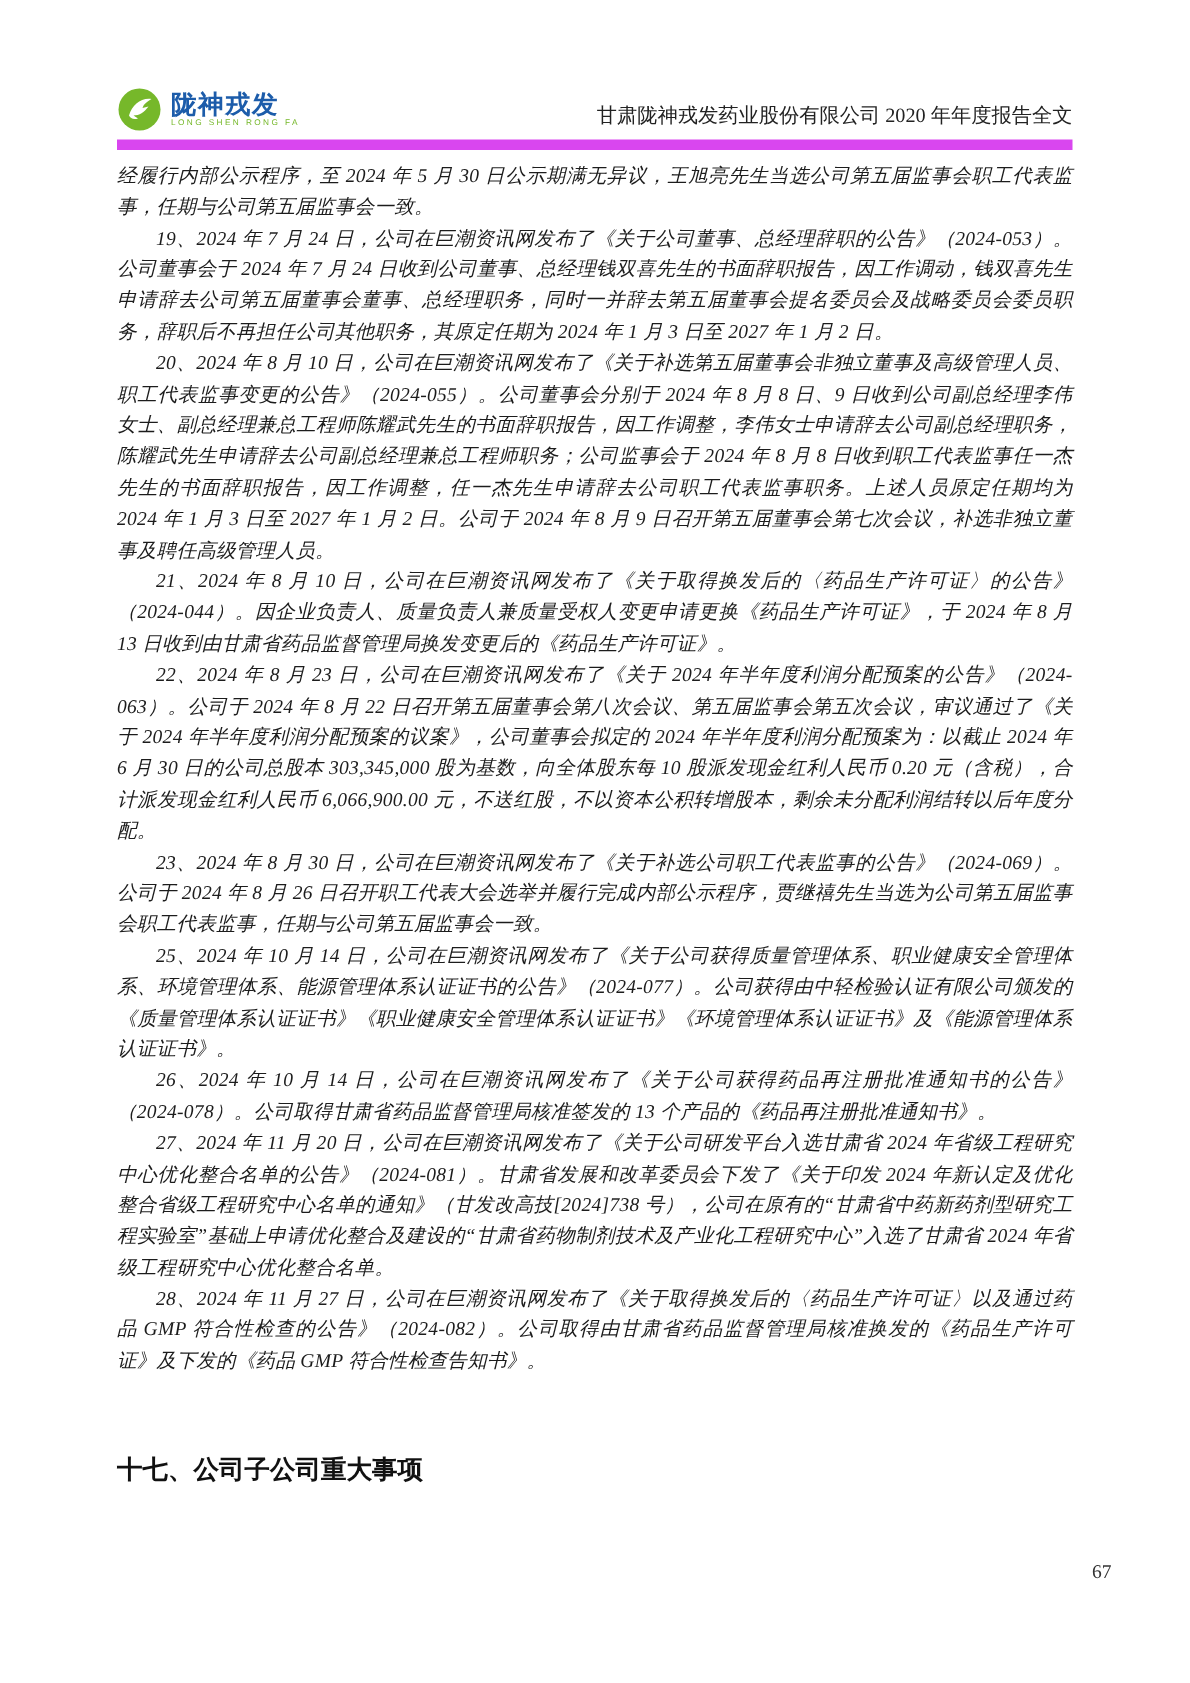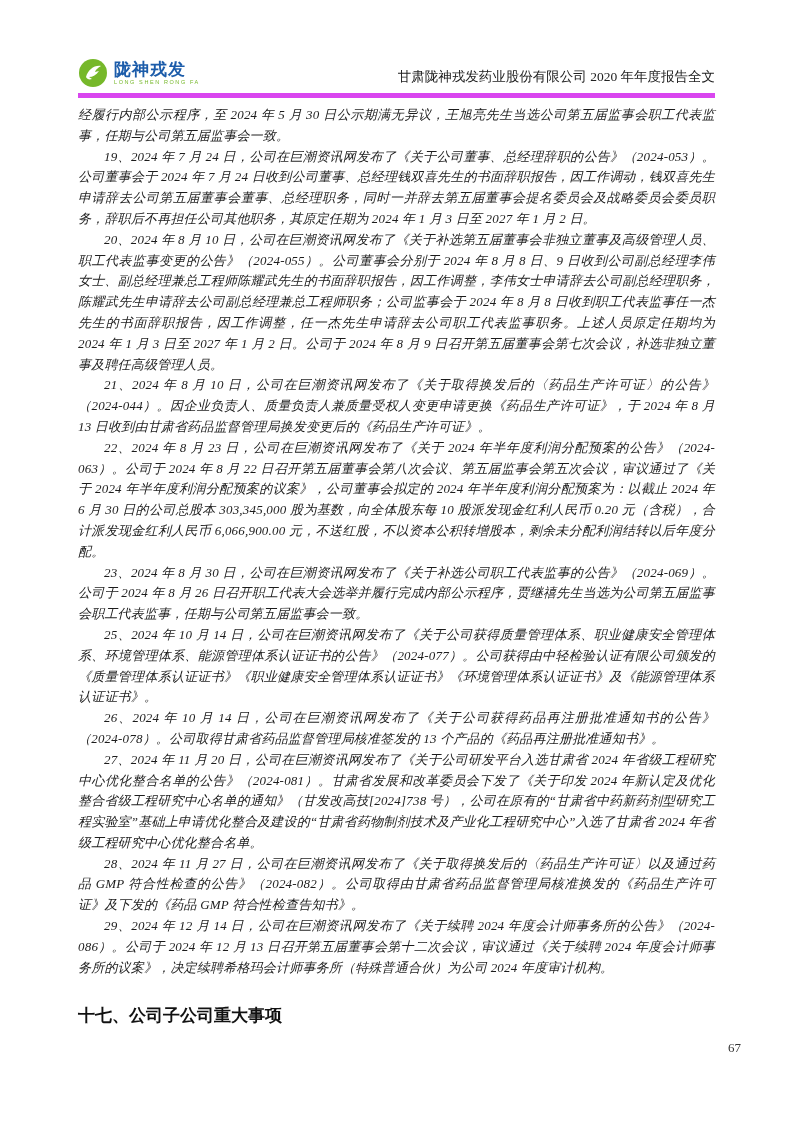--- a/index.html
+++ b/index.html
@@ -13,21 +13,21 @@
   }
   .page{
     padding:46px 78px 0 78px;
     box-sizing:border-box;
   }
   
   .header{
     display:flex;
     justify-content:space-between;
     align-items:flex-end;
-    border-bottom:5px solid #d946ef;
+    border-bottom:7px solid #d946ef;
     padding-bottom:5px;
     height:42px;
   }
   .logo{display:flex;align-items:center;gap:6px;}
   .logo-mark{width:30px;height:30px;flex:0 0 auto;}
   .logo-text{display:flex;flex-direction:column;line-height:1;}
   .logo-cn{
     font-size:17px;font-weight:bold;color:#1c5caa;
     letter-spacing:1px;font-family:"Liberation Sans",sans-serif;
   }
@@ -47,21 +47,21 @@
     font-size:13px;
     line-height:20.8px;
     text-align:justify;
     letter-spacing:0.2px;
     font-style:italic;
   }
   .content p{margin:0;text-indent:2em;}
   .content p.no-indent{text-indent:0;}
   
   .section-heading{
-    margin-top:26px;
+    margin-top:50px;
     font-size:17px;
     font-weight:bold;
     color:#111111;
   }
   
   .footer{
     position:absolute;
     right:52px;
     top:1040px;
     font-size:13px;
@@ -91,20 +91,19 @@
     <p class="no-indent">经履行内部公示程序，至 2024 年 5 月 30 日公示期满无异议，王旭亮先生当选公司第五届监事会职工代表监事，任期与公司第五届监事会一致。</p>
     <p>19、2024 年 7 月 24 日，公司在巨潮资讯网发布了《关于公司董事、总经理辞职的公告》（2024-053）。公司董事会于 2024 年 7 月 24 日收到公司董事、总经理钱双喜先生的书面辞职报告，因工作调动，钱双喜先生申请辞去公司第五届董事会董事、总经理职务，同时一并辞去第五届董事会提名委员会及战略委员会委员职务，辞职后不再担任公司其他职务，其原定任期为 2024 年 1 月 3 日至 2027 年 1 月 2 日。</p>
     <p>20、2024 年 8 月 10 日，公司在巨潮资讯网发布了《关于补选第五届董事会非独立董事及高级管理人员、职工代表监事变更的公告》（2024-055）。公司董事会分别于 2024 年 8 月 8 日、9 日收到公司副总经理李伟女士、副总经理兼总工程师陈耀武先生的书面辞职报告，因工作调整，李伟女士申请辞去公司副总经理职务，陈耀武先生申请辞去公司副总经理兼总工程师职务；公司监事会于 2024 年 8 月 8 日收到职工代表监事任一杰先生的书面辞职报告，因工作调整，任一杰先生申请辞去公司职工代表监事职务。上述人员原定任期均为 2024 年 1 月 3 日至 2027 年 1 月 2 日。公司于 2024 年 8 月 9 日召开第五届董事会第七次会议，补选非独立董事及聘任高级管理人员。</p>
     <p>21、2024 年 8 月 10 日，公司在巨潮资讯网发布了《关于取得换发后的〈药品生产许可证〉的公告》（2024-044）。因企业负责人、质量负责人兼质量受权人变更申请更换《药品生产许可证》，于 2024 年 8 月 13 日收到由甘肃省药品监督管理局换发变更后的《药品生产许可证》。</p>
     <p>22、2024 年 8 月 23 日，公司在巨潮资讯网发布了《关于 2024 年半年度利润分配预案的公告》（2024-063）。公司于 2024 年 8 月 22 日召开第五届董事会第八次会议、第五届监事会第五次会议，审议通过了《关于 2024 年半年度利润分配预案的议案》，公司董事会拟定的 2024 年半年度利润分配预案为：以截止 2024 年 6 月 30 日的公司总股本 303,345,000 股为基数，向全体股东每 10 股派发现金红利人民币 0.20 元（含税），合计派发现金红利人民币 6,066,900.00 元，不送红股，不以资本公积转增股本，剩余未分配利润结转以后年度分配。</p>
     <p>23、2024 年 8 月 30 日，公司在巨潮资讯网发布了《关于补选公司职工代表监事的公告》（2024-069）。公司于 2024 年 8 月 26 日召开职工代表大会选举并履行完成内部公示程序，贾继禧先生当选为公司第五届监事会职工代表监事，任期与公司第五届监事会一致。</p>
     <p>25、2024 年 10 月 14 日，公司在巨潮资讯网发布了《关于公司获得质量管理体系、职业健康安全管理体系、环境管理体系、能源管理体系认证证书的公告》（2024-077）。公司获得由中轻检验认证有限公司颁发的《质量管理体系认证证书》《职业健康安全管理体系认证证书》《环境管理体系认证证书》及《能源管理体系认证证书》。</p>
     <p>26、2024 年 10 月 14 日，公司在巨潮资讯网发布了《关于公司获得药品再注册批准通知书的公告》（2024-078）。公司取得甘肃省药品监督管理局核准签发的 13 个产品的《药品再注册批准通知书》。</p>
     <p>27、2024 年 11 月 20 日，公司在巨潮资讯网发布了《关于公司研发平台入选甘肃省 2024 年省级工程研究中心优化整合名单的公告》（2024-081）。甘肃省发展和改革委员会下发了《关于印发 2024 年新认定及优化整合省级工程研究中心名单的通知》（甘发改高技[2024]738 号），公司在原有的“甘肃省中药新药剂型研究工程实验室”基础上申请优化整合及建设的“甘肃省药物制剂技术及产业化工程研究中心”入选了甘肃省 2024 年省级工程研究中心优化整合名单。</p>
     <p>28、2024 年 11 月 27 日，公司在巨潮资讯网发布了《关于取得换发后的〈药品生产许可证〉以及通过药品 GMP 符合性检查的公告》（2024-082）。公司取得由甘肃省药品监督管理局核准换发的《药品生产许可证》及下发的《药品 GMP 符合性检查告知书》。</p>
-    <p>29、2024 年 12 月 14 日，公司在巨潮资讯网发布了《关于续聘 2024 年度会计师事务所的公告》（2024-086）。公司于 2024 年 12 月 13 日召开第五届董事会第十二次会议，审议通过《关于续聘 2024 年度会计师事务所的议案》，决定续聘希格玛会计师事务所（特殊普通合伙）为公司 2024 年度审计机构。</p>
   </div>
 
   <div class="section-heading">十七、公司子公司重大事项</div>
 
 </div>
 
 <div class="footer">67</div>
 
 </body></html>

